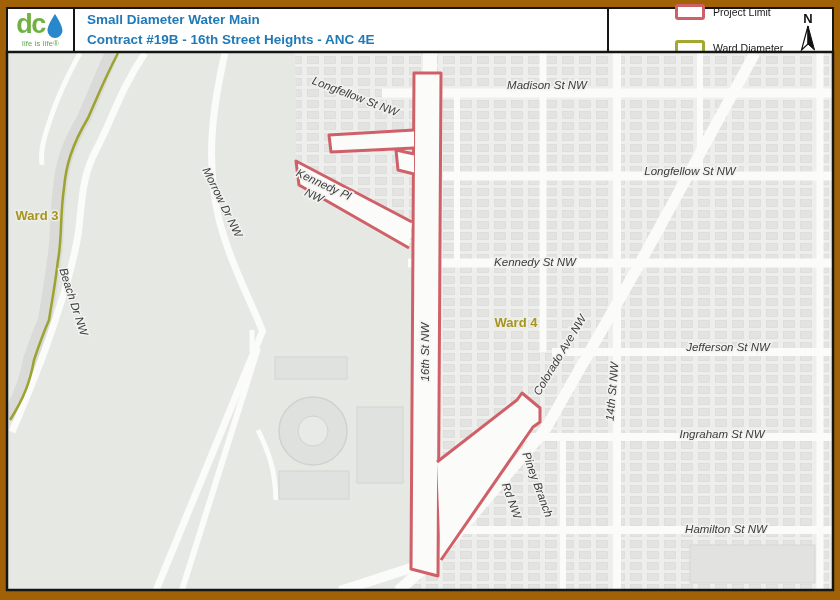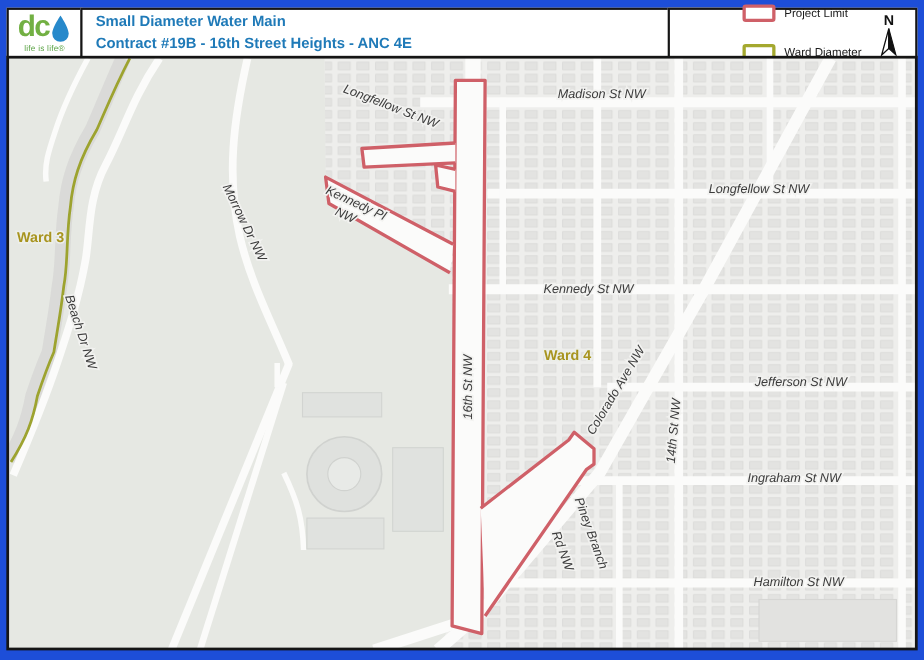--- a/index.html
+++ b/index.html
@@ -1,16 +1,16 @@
 <!DOCTYPE html>
 <html><head>
 <meta charset="utf-8">
 <style>
   html,body{margin:0;padding:0;background:#ffffff;}
-  .page{position:relative;width:840px;height:600px;background:#1d4ed8;overflow:hidden;
+  .page{position:relative;width:840px;height:600px;background:#a16207;overflow:hidden;
         font-family:"Liberation Sans",sans-serif;}
   .hbox{position:absolute;top:7px;height:46px;border:2px solid #151515;background:#ffffff;box-sizing:border-box;}
   .logo-box{left:6px;width:69px;display:flex;flex-direction:column;align-items:center;justify-content:center;}
   .logo-row{display:flex;align-items:flex-start;line-height:1;}
   .logo-dc{font-size:27px;font-weight:bold;color:#72b043;letter-spacing:-1.5px;margin-top:-2px;}
   .logo-tag{font-size:7.5px;color:#5ba345;margin-top:0px;letter-spacing:.2px;}
   .title-box{left:73px;width:624px;display:flex;flex-direction:column;justify-content:center;padding-left:12px;}
   .title-line{color:#1f7ab8;font-weight:bold;font-size:13.5px;line-height:1.45;}
   .legend-box{left:607px;width:227px;display:flex;align-items:center;padding-left:32px;}
   .legend-items{display:flex;flex-direction:column;gap:20px;margin-left:34px;}

